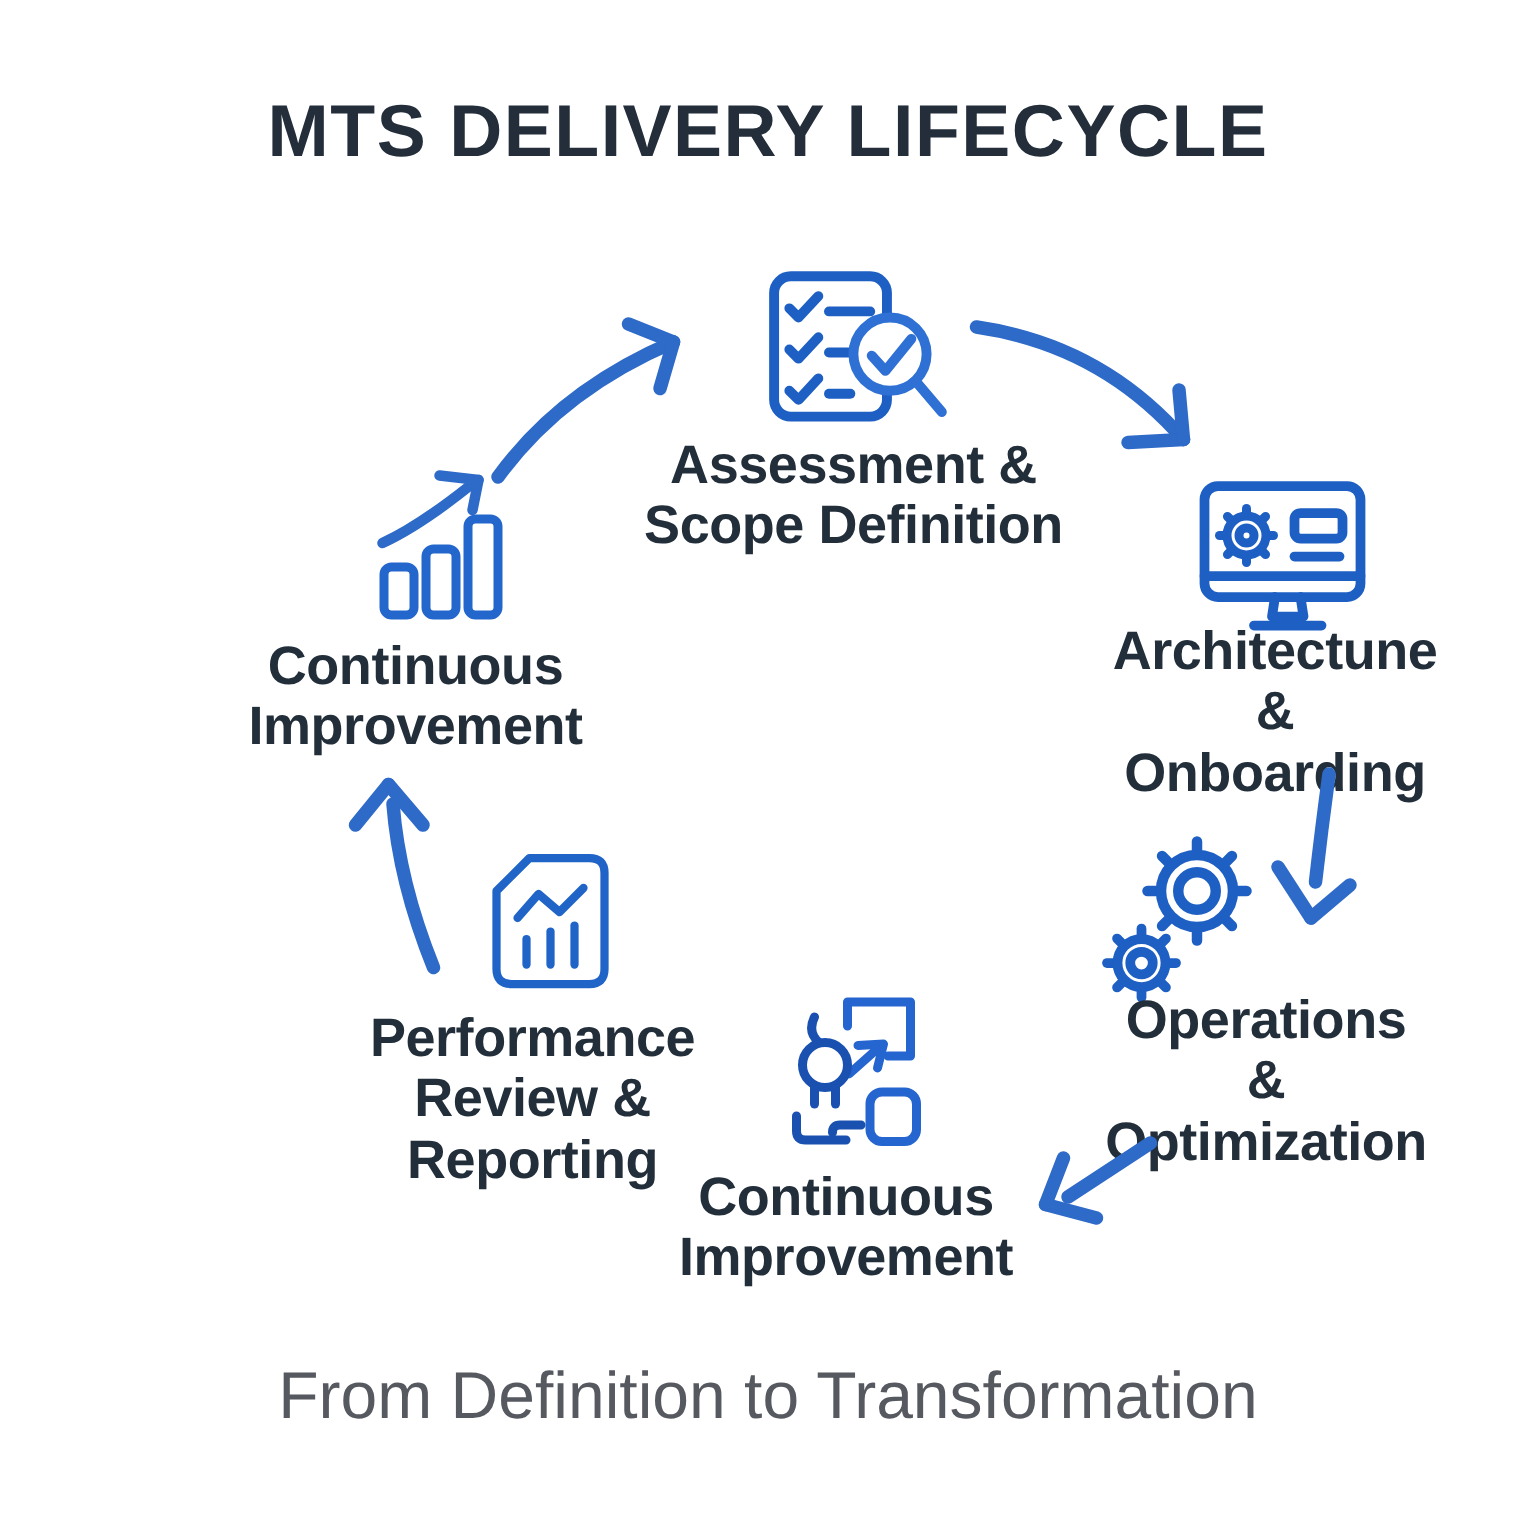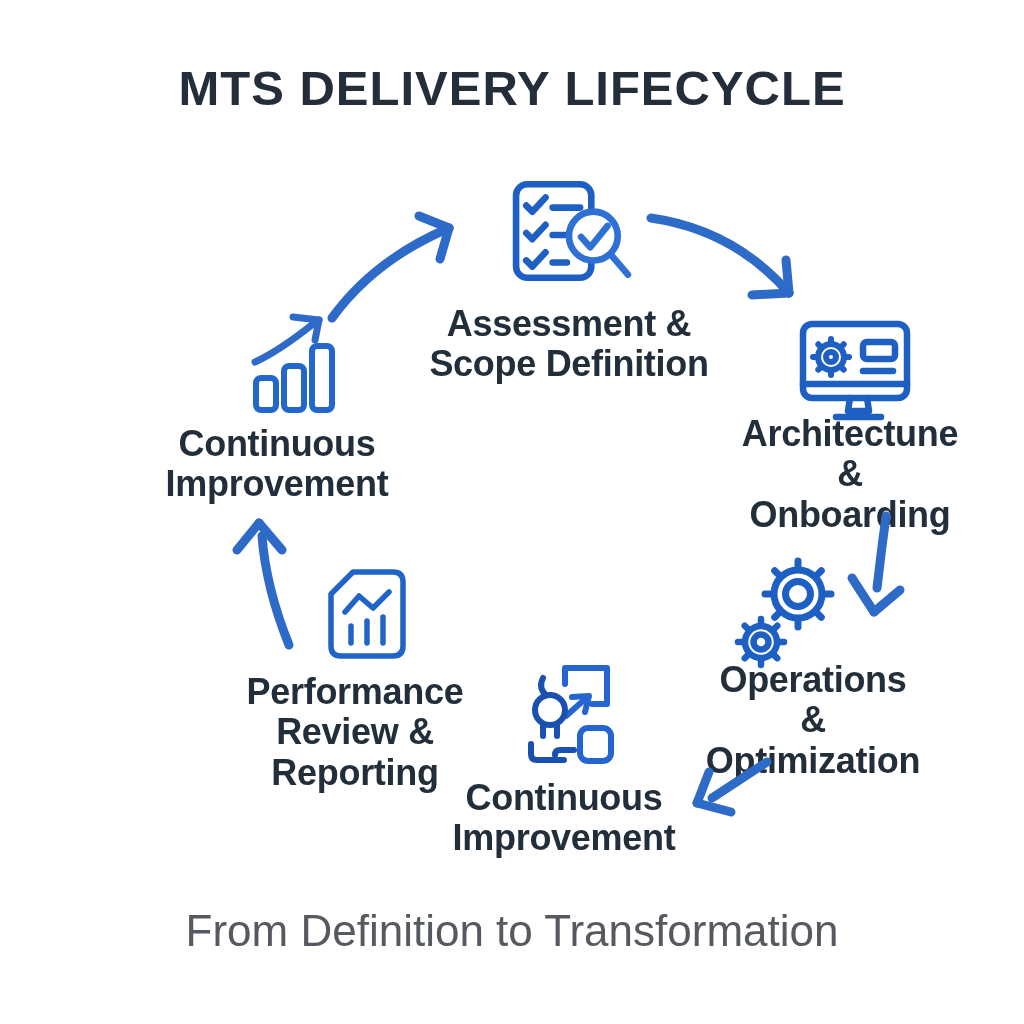--- a/index.html
+++ b/index.html
@@ -43,21 +43,21 @@
         <path d="M40 27 H 67"></path>
         <path d="M40 54 H 60"></path>
         <path d="M40 81 H 54"></path>
       </g>
       <g fill="none" stroke="#2e70d4" stroke-width="6.5" stroke-linecap="round" stroke-linejoin="round">
         <circle cx="80" cy="55" r="24" fill="#ffffff"></circle>
         <path d="M68 56 l9 10 l17 -21"></path>
         <path d="M97 73 L 114 93"></path>
       </g>
     </svg>
-    <div class="stage-label" style="left:505px;top:304px">Assessment &amp;
+    <div class="stage-label" style="left:505px;top:290px">Assessment &amp;
 Scope Definition</div>
 
     <svg class="abs" style="left:736px;top:321px" width="110" height="102" viewBox="0 0 110 102">
       <g fill="none" stroke="#1e5fc4" stroke-width="6.5" stroke-linecap="round" stroke-linejoin="round">
         <rect x="3" y="3" width="104" height="74" rx="9" fill="#ffffff"></rect>
         <path d="M3 63 H 107"></path>
         <rect x="63" y="21" width="32" height="17" rx="4"></rect>
         <path d="M63 50 H 93"></path>
         <path d="M50 77 L 48 90 H 69 L 67 77"></path>
         <path d="M36 96 H 81"></path>
@@ -103,21 +103,21 @@
             <path d="M-9.9 9.9 L -16.3 16.3"></path>
           <path d="M-14 0 L -23 0"></path>
             <path d="M-9.9 -9.9 L -16.3 -16.3"></path>
             <path d="M0 -14 L 0 -23"></path>
             <path d="M9.9 -9.9 L 16.3 -16.3"></path>
           <circle r="16" fill="#ffffff"></circle>
           <circle r="7.5"></circle>
         </g>
       </g>
     </svg>
-    <div class="stage-label" style="left:749px;top:660px">Operations &amp;
+    <div class="stage-label" style="left:780px;top:660px">Operations &amp;
 Optimization</div>
 
     <svg class="abs" style="left:458px;top:658px" width="95" height="108" viewBox="0 0 95 108">
       <g fill="none" stroke="#2565cf" stroke-width="6" stroke-linecap="round" stroke-linejoin="round">
         <polyline points="43,26 43,10 85,10 85,46 70,46"></polyline>
         <path d="M44 58 L 62 42"></path>
         <polyline points="50,39 67,38 63,54"></polyline>
         <rect x="58" y="70" width="31" height="33" rx="8"></rect>
       </g>
       <g fill="none" stroke="#1a51b0" stroke-width="6" stroke-linecap="round" stroke-linejoin="round">

